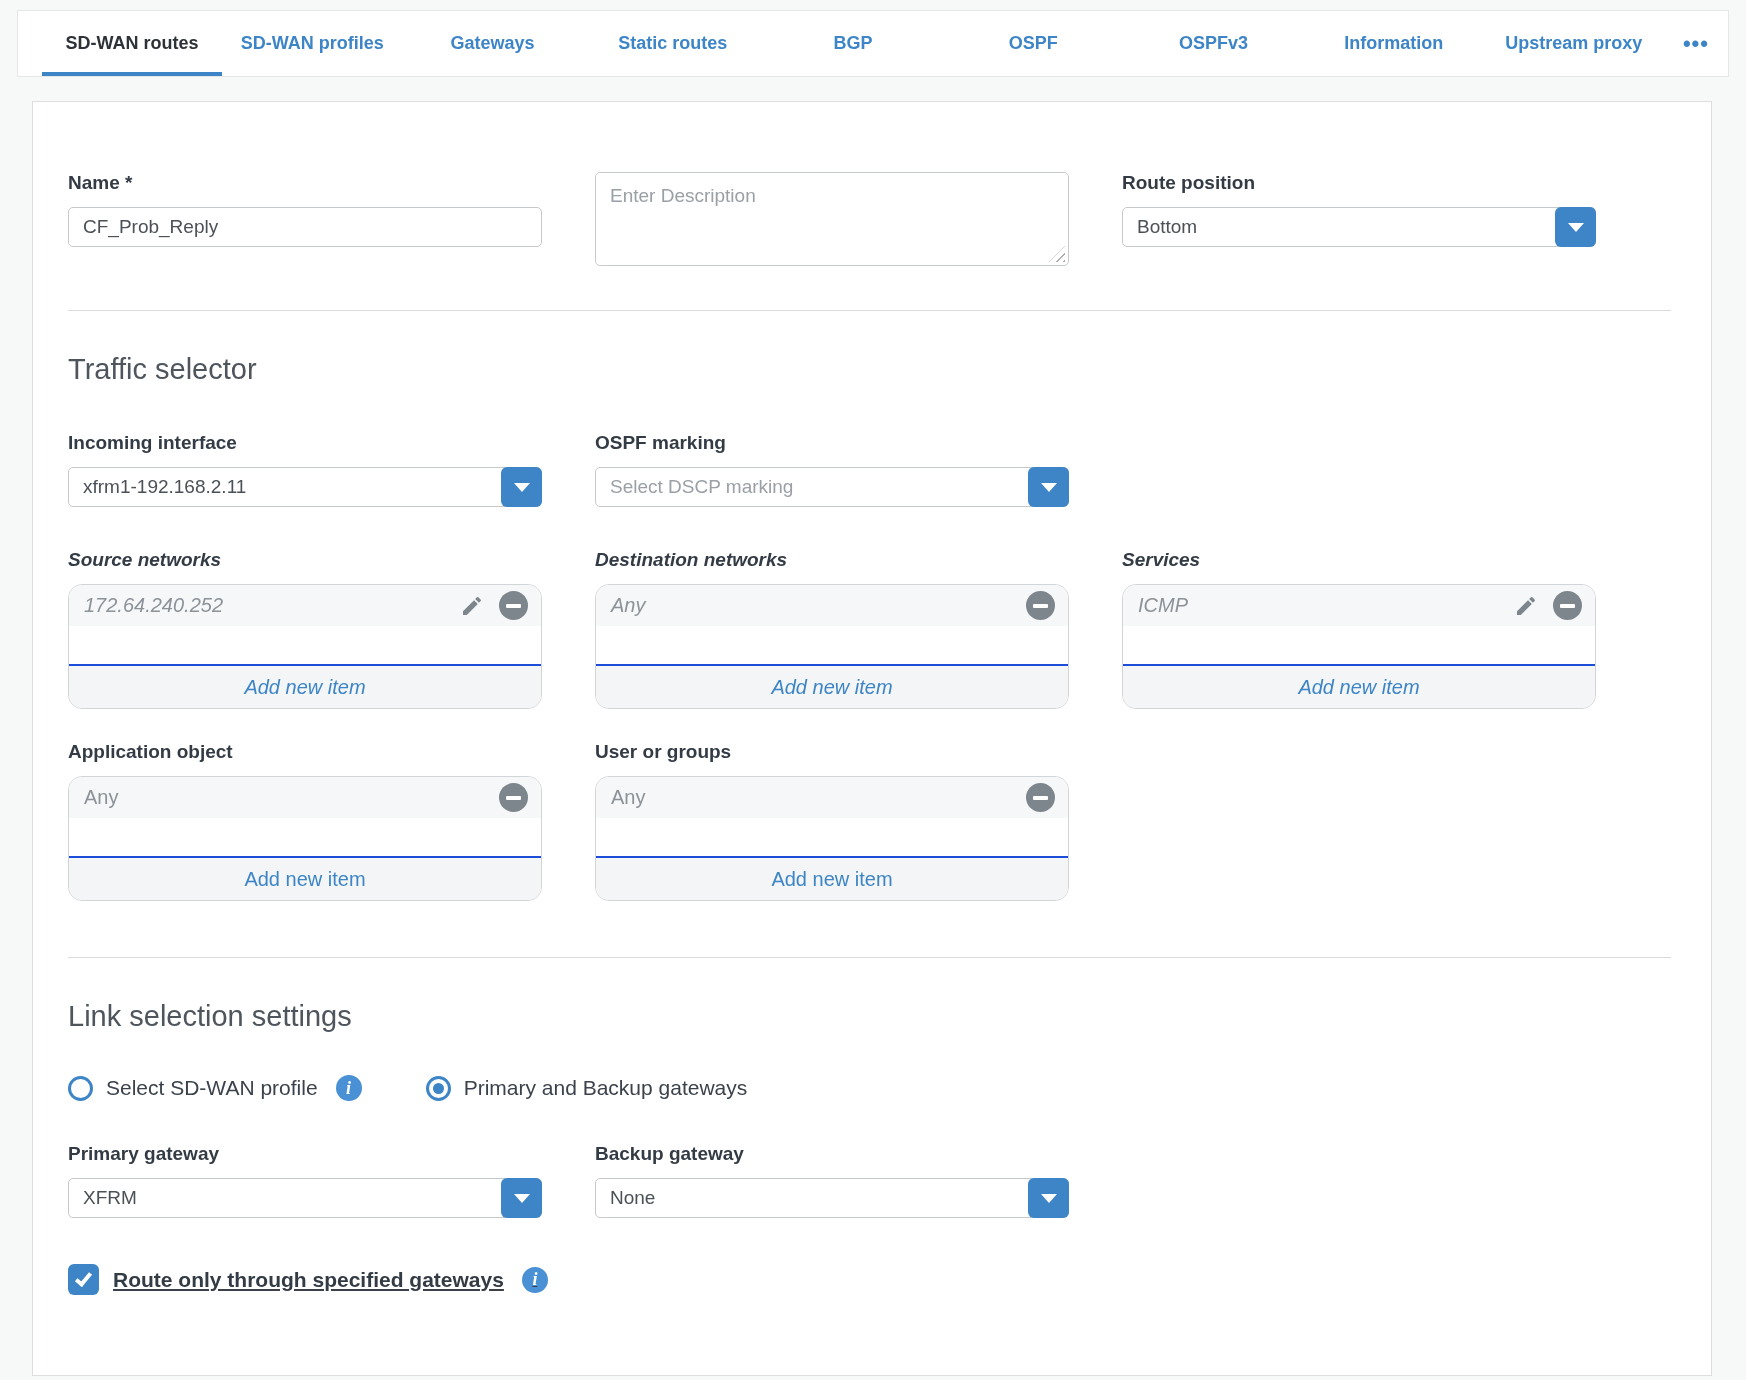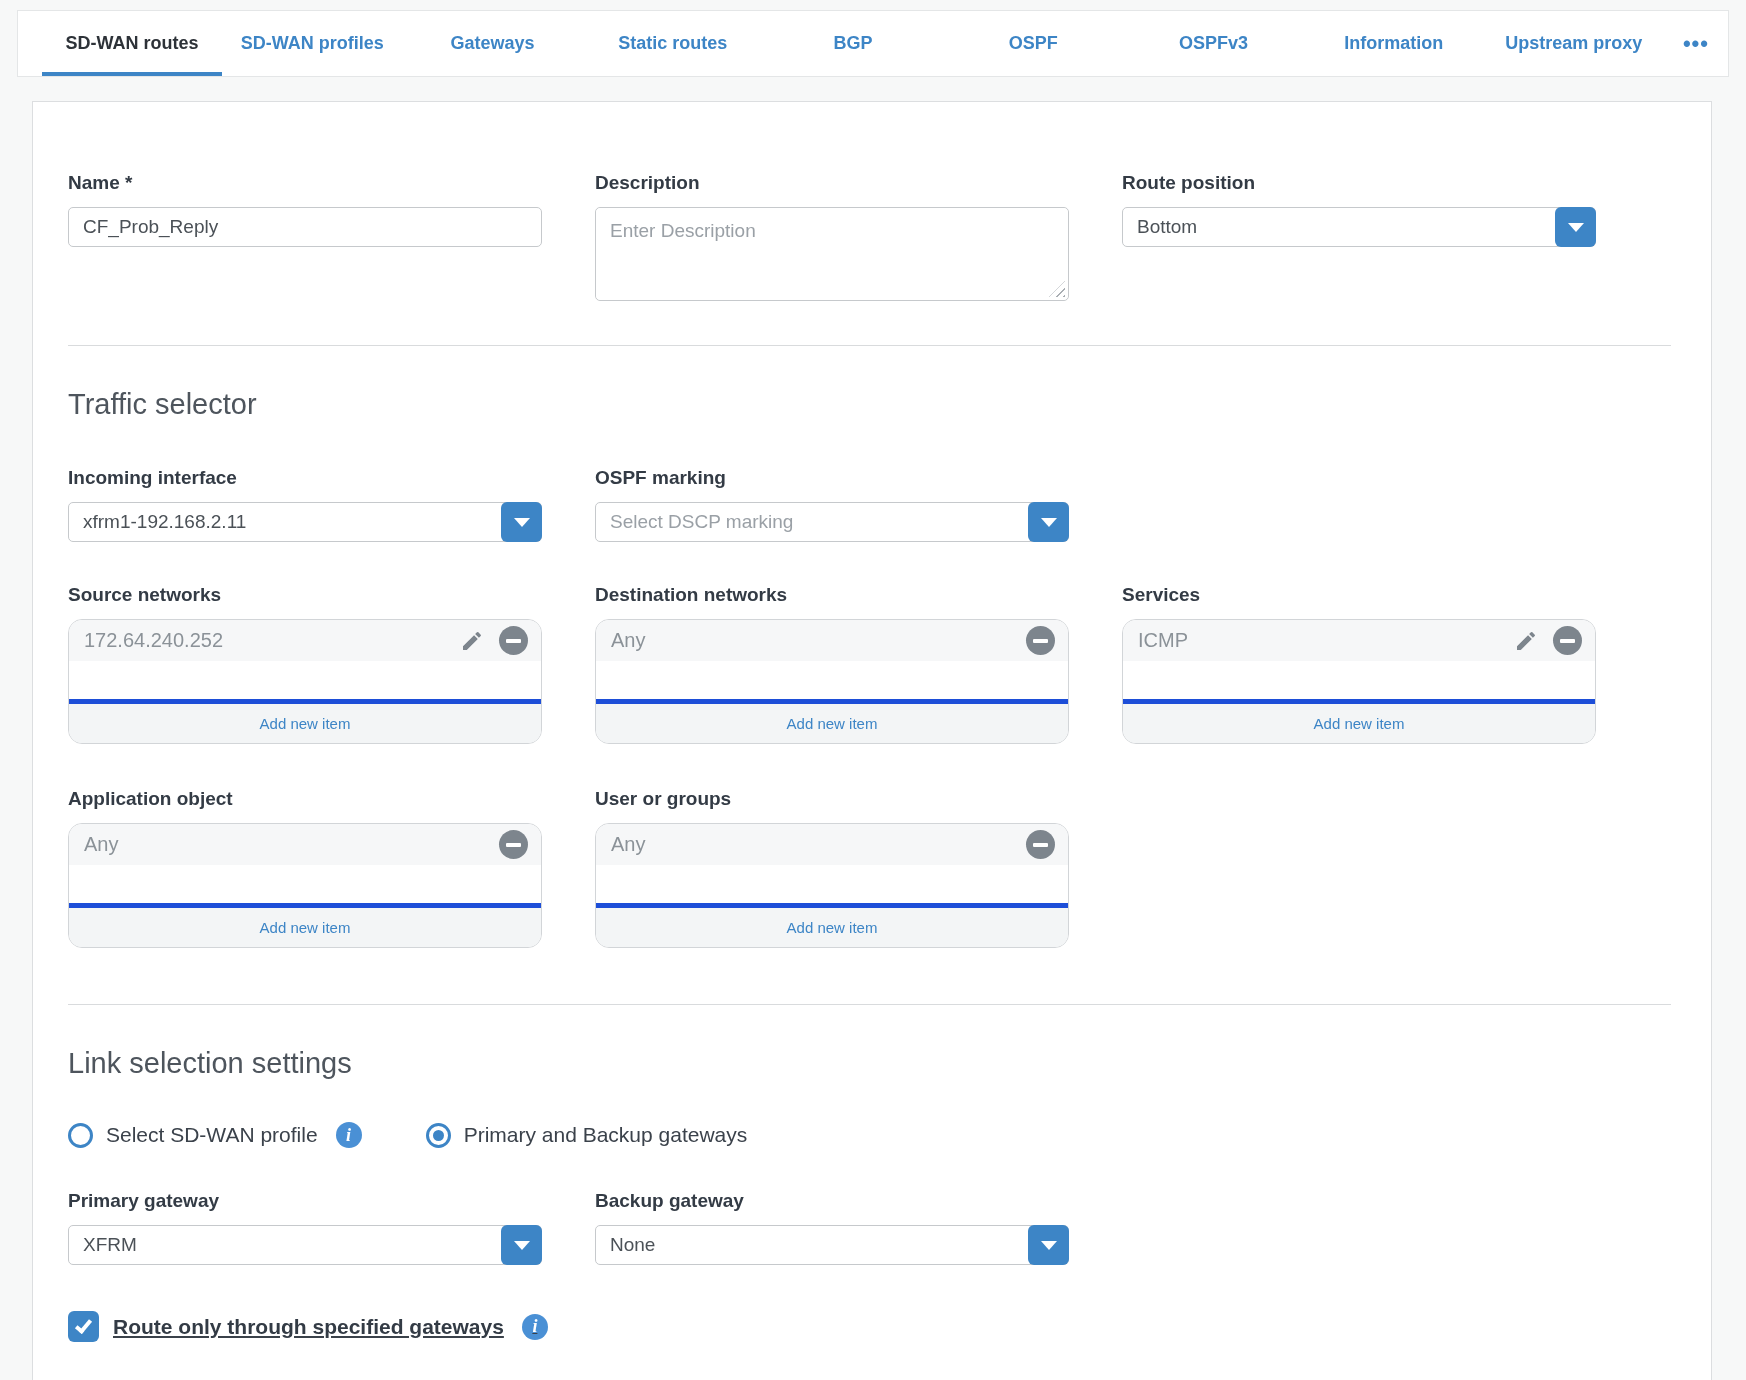--- a/index.html
+++ b/index.html
@@ -149,25 +149,25 @@
     align-items:center;
     padding:0 13px 0 15px;
     font-size:20px;
     color:#8b9298;
   }
   .listbox-item .item-text { flex:1 1 auto; }
   .listbox-spacer { height:38px; background:#fff; }
   .listbox-add {
     height:44px;
     background:#f3f5f6;
-    border-top:5px solid #1d4ed8;
+    border-top:2px solid #1d4ed8;
     display:flex;
     align-items:center;
     justify-content:center;
-    font-size:15px;
+    font-size:20px;
     color:#3d85c6;
     cursor:pointer;
   }
   .icon-edit {
     width:26px; height:26px;
     margin-right:14px;
     cursor:pointer;
     display:flex; align-items:center; justify-content:center;
   }
   .icon-edit svg { width:24px; height:24px; fill:#7d858d; }
@@ -192,21 +192,21 @@
     border-top:1px solid #d9dbdd;
     margin:44px 0 42px 0;
   }
   .section-h {
     font-size:29px;
     font-weight:400;
     color:#4e555d;
     margin-bottom:46px;
   }
   .row-gap { margin-bottom:42px; }
-  .row-gap-sm { margin-bottom:44px; }
+  .row-gap-sm { margin-bottom:32px;font-style:italic; }
   
   .radio-row {
     display:flex;
     align-items:center;
     margin-bottom:42px;
   }
   .radio-opt { display:flex; align-items:center; cursor:pointer; }
   .radio-circ {
     width:25px; height:25px;
     border:3px solid #3d85c6;
@@ -273,21 +273,20 @@
 </nav>
 
 <main class="card">
 
   <div class="grid3">
     <div>
       <label class="flabel">Name *</label>
       <input class="tinput" type="text" value="CF_Prob_Reply" style="">
     </div>
     <div>
-      <label class="flabel">Description</label>
       <div class="tarea">
         <textarea placeholder="Enter Description" style=""></textarea>
         <span class="resize-grip"></span>
       </div>
     </div>
     <div>
       <label class="flabel">Route position</label>
       <div class="sel">
         <span class="sel-text">Bottom</span>
         <span class="sel-btn">

